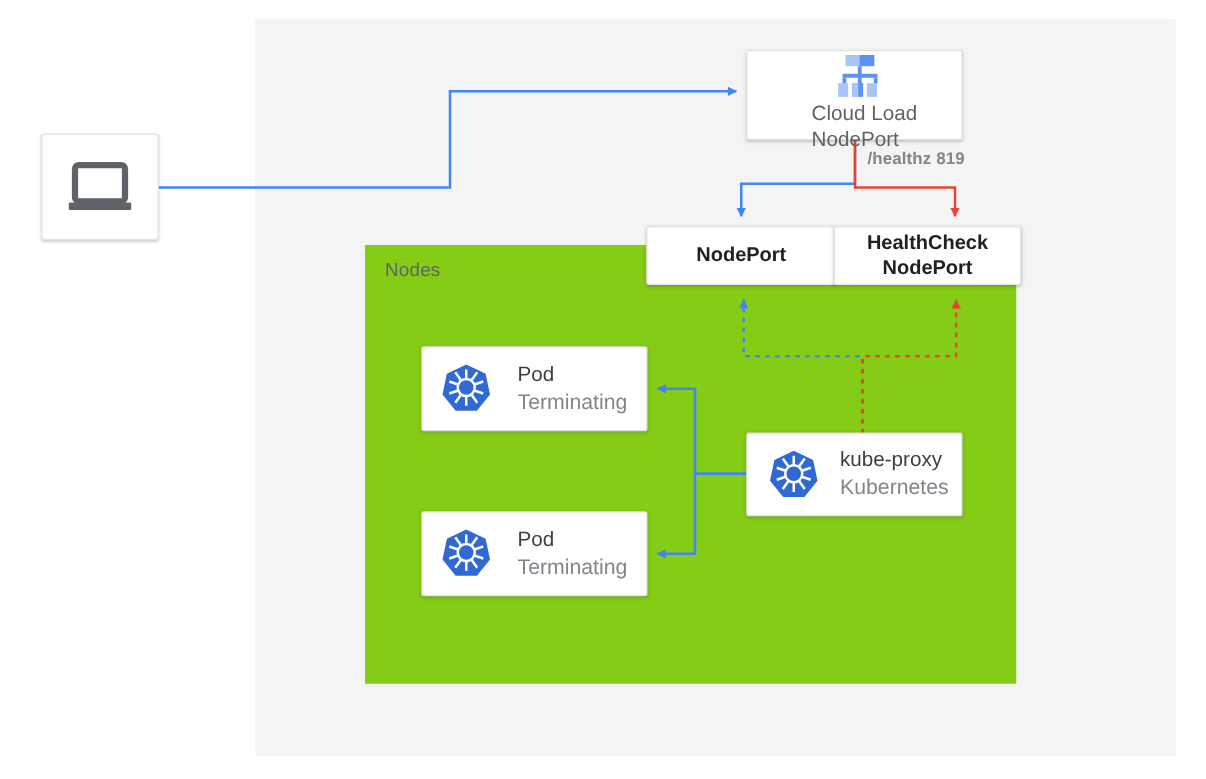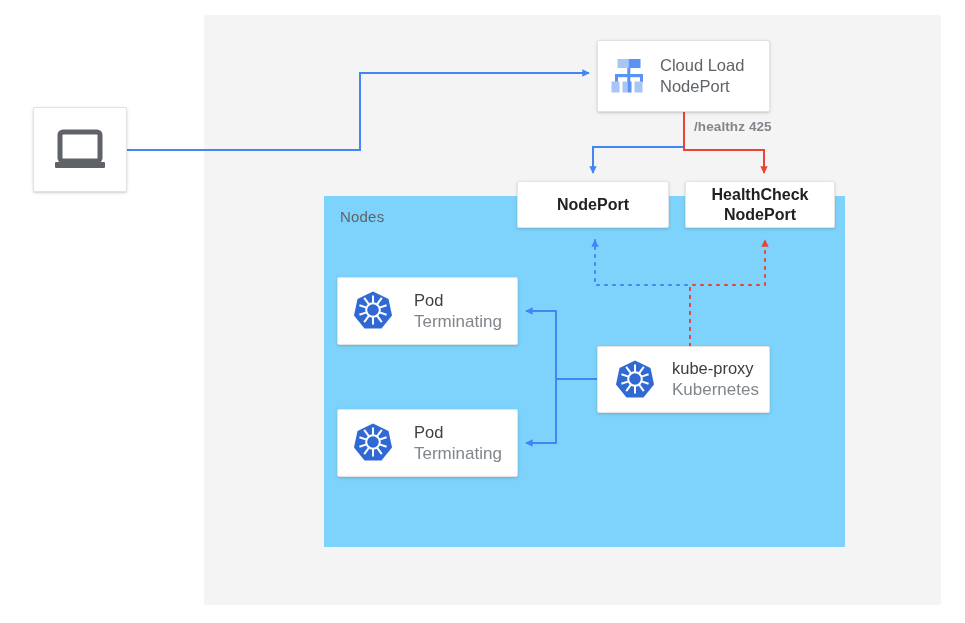--- a/index.html
+++ b/index.html
@@ -23,22 +23,21 @@
     height: 590px;
     background: #f4f4f4;
     border-radius: 3px;
   }
   .region-nodes {
     position: absolute;
     left: 292px;
     top: 196px;
     width: 521px;
     height: 351px;
-    background: #7dd3fc;
-    margin-left: 32px;
+    background: #84cc16;
   }
   .region-nodes-label {
     position: absolute;
     left: 16px;
     top: 12px;
     font-size: 15px;
     color: #5f6368;
     letter-spacing: 0.2px;
   }
   .card {
@@ -85,33 +84,33 @@
   #client-card .card-row {
     justify-content: center;
   }
   
   #lb-card {
     left: 597px;
     top: 40px;
     width: 173px;
     height: 72px;
   }
-  #lb-card .card-row { padding-left: 8px; }
+  #lb-card .card-row { padding-left: 8px; flex-direction: column; }
   #lb-card .card-icon { width: 46px; }
   #lb-card .card-text { margin-left: 8px; }
   #lb-card .title-line { color: #5f6368; }
   
   #nodeport-card {
     left: 517px;
     top: 181px;
     width: 152px;
     height: 47px;
   }
   #healthcheck-card {
-    left: 685px;
+    left: 667px;
     top: 181px;
     width: 150px;
     height: 47px;
   }
   .port-label {
     width: 100%;
     text-align: center;
     font-size: 16px;
     font-weight: bold;
     color: #202124;
@@ -197,21 +196,21 @@
 
     <path d="M690,346 L690,285 L595,285 L595,240" fill="none" stroke="#4285f4" stroke-width="2" stroke-dasharray="2 6" stroke-linecap="round" marker-end="url(#arrow-blue-dot)"></path>
 
     <path d="M690,346 L690,285 L765,285 L765,240" fill="none" stroke="#ea4335" stroke-width="2" stroke-dasharray="2 6" stroke-linecap="round" marker-end="url(#arrow-red-dot)"></path>
 
     <path d="M597,379 L556,379 L556,311 L526,311" fill="none" stroke="#4285f4" stroke-width="2" marker-end="url(#arrow-blue)"></path>
 
     <path d="M597,379 L556,379 L556,443 L526,443" fill="none" stroke="#4285f4" stroke-width="2" marker-end="url(#arrow-blue)"></path>
   </svg>
 
-  <div class="healthz-label">/healthz 425</div>
+  <div class="healthz-label">/healthz 819</div>
 
   <div class="card" id="client-card">
     <div class="card-row">
       <div class="card-icon">
         <svg width="56" height="44" viewBox="0 0 56 44">
           <rect x="8" y="4" width="40" height="29" rx="3" ry="3" fill="none" stroke="#5f6368" stroke-width="5"></rect>
           <rect x="3" y="34" width="50" height="6" rx="1" ry="1" fill="#5f6368"></rect>
         </svg>
       </div>
     </div>

